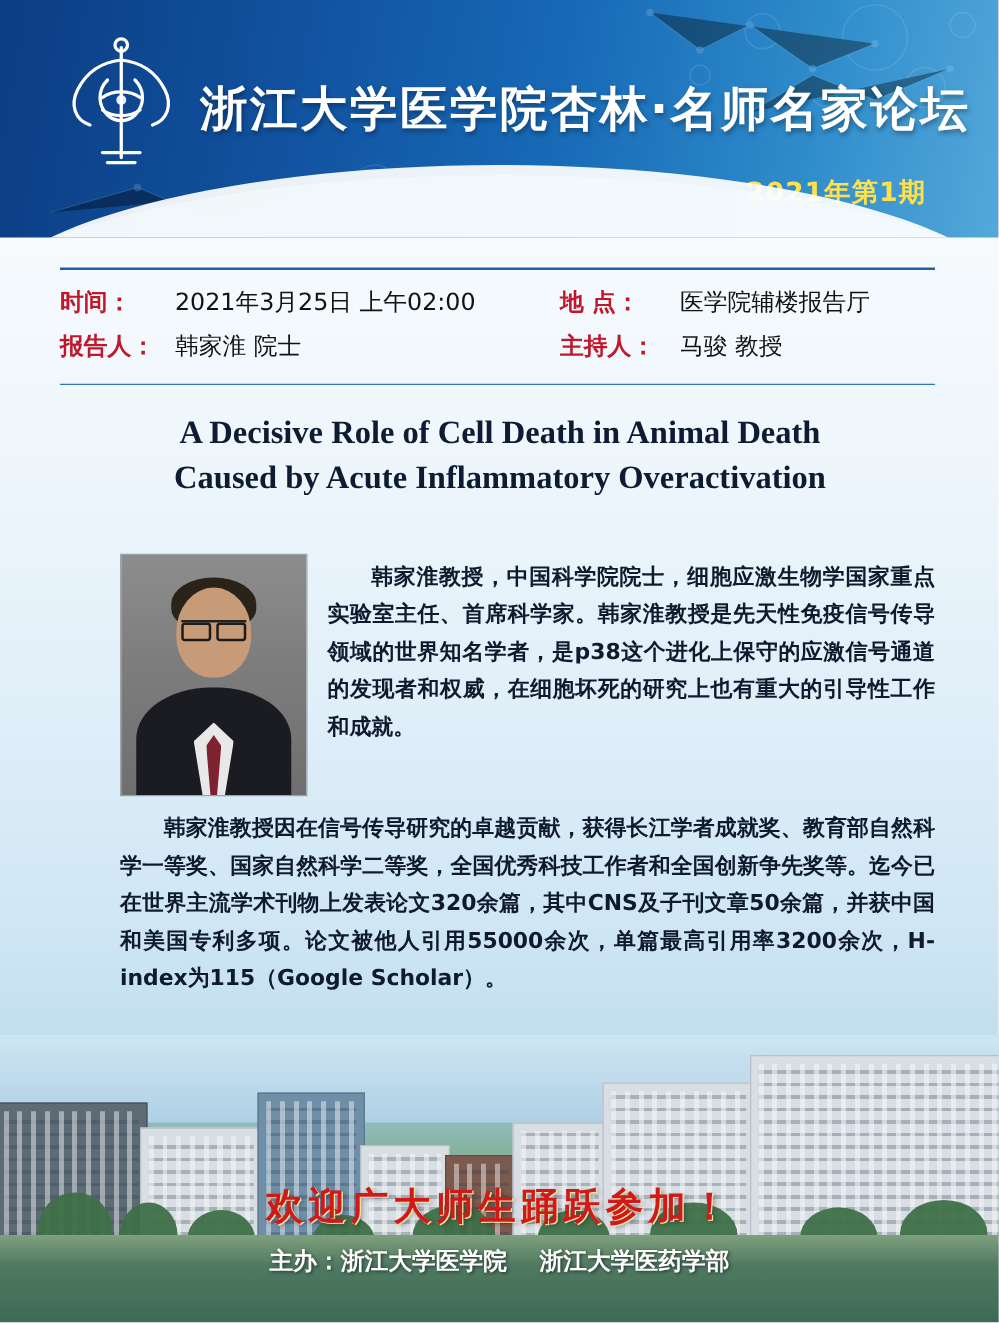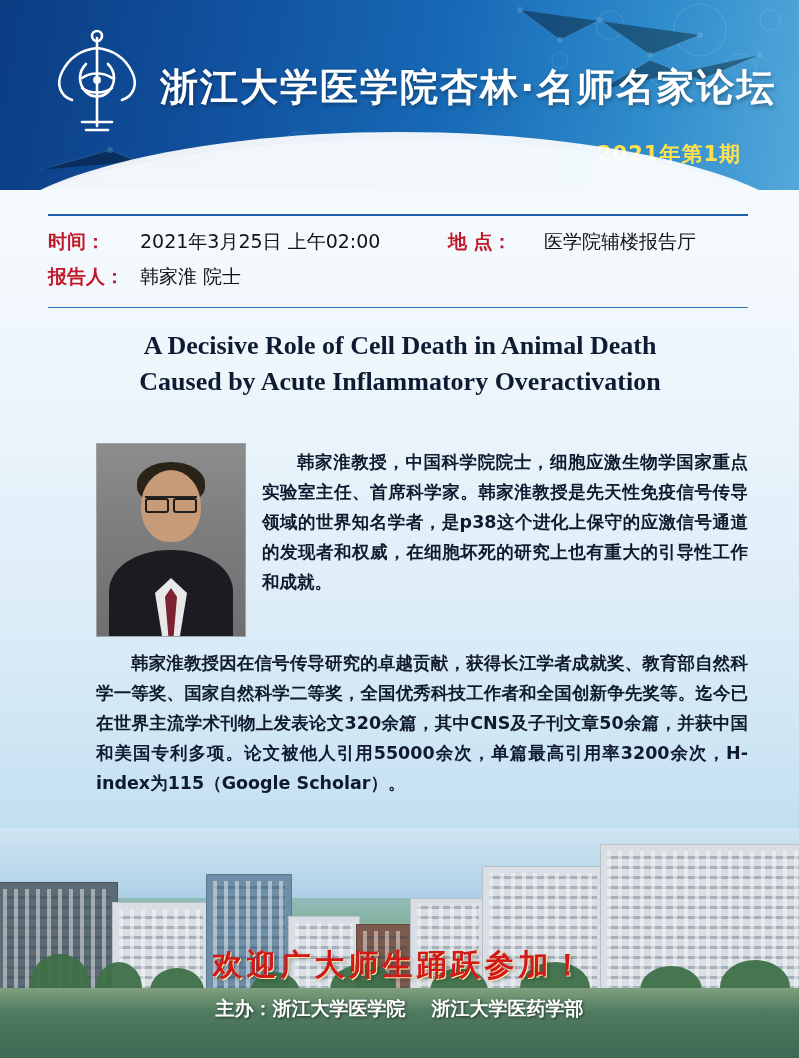--- a/index.html
+++ b/index.html
@@ -353,20 +353,24 @@
         <div class="col-right">
           <span class="lbl">地 点：</span>
           <span class="val">医学院辅楼报告厅</span>
         </div>
       </div>
       <div class="info-row">
         <div class="col-left">
           <span class="lbl">报告人：</span>
           <span class="val">韩家淮 院士</span>
         </div>
+        <div class="col-right">
+          <span class="lbl">主持人：</span>
+          <span class="val">马骏 教授</span>
+        </div>
       </div>
     </div>
     <div class="rule thin"></div>
   </div>
 
   <div class="en-title">
     <div>A Decisive Role of Cell Death in Animal Death</div>
     <div>Caused by Acute Inflammatory Overactivation</div>
   </div>
 

